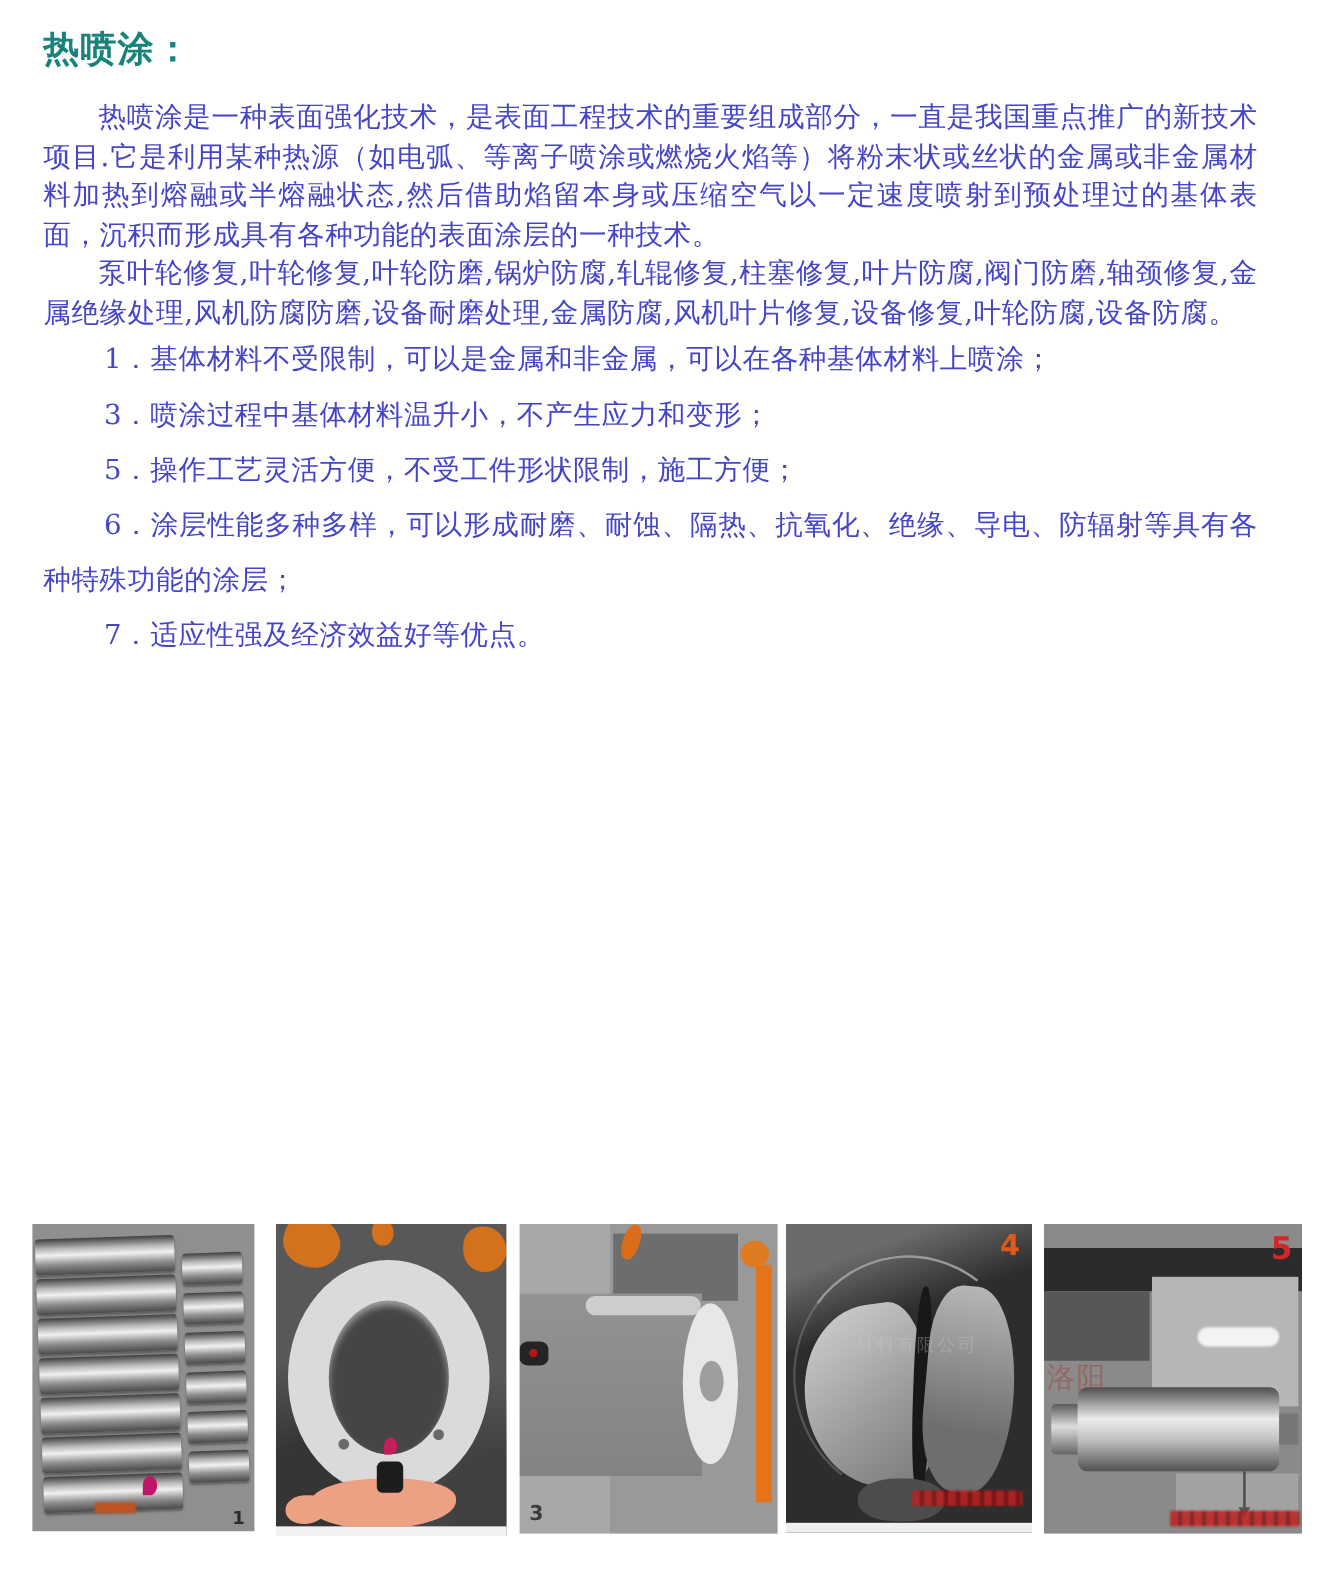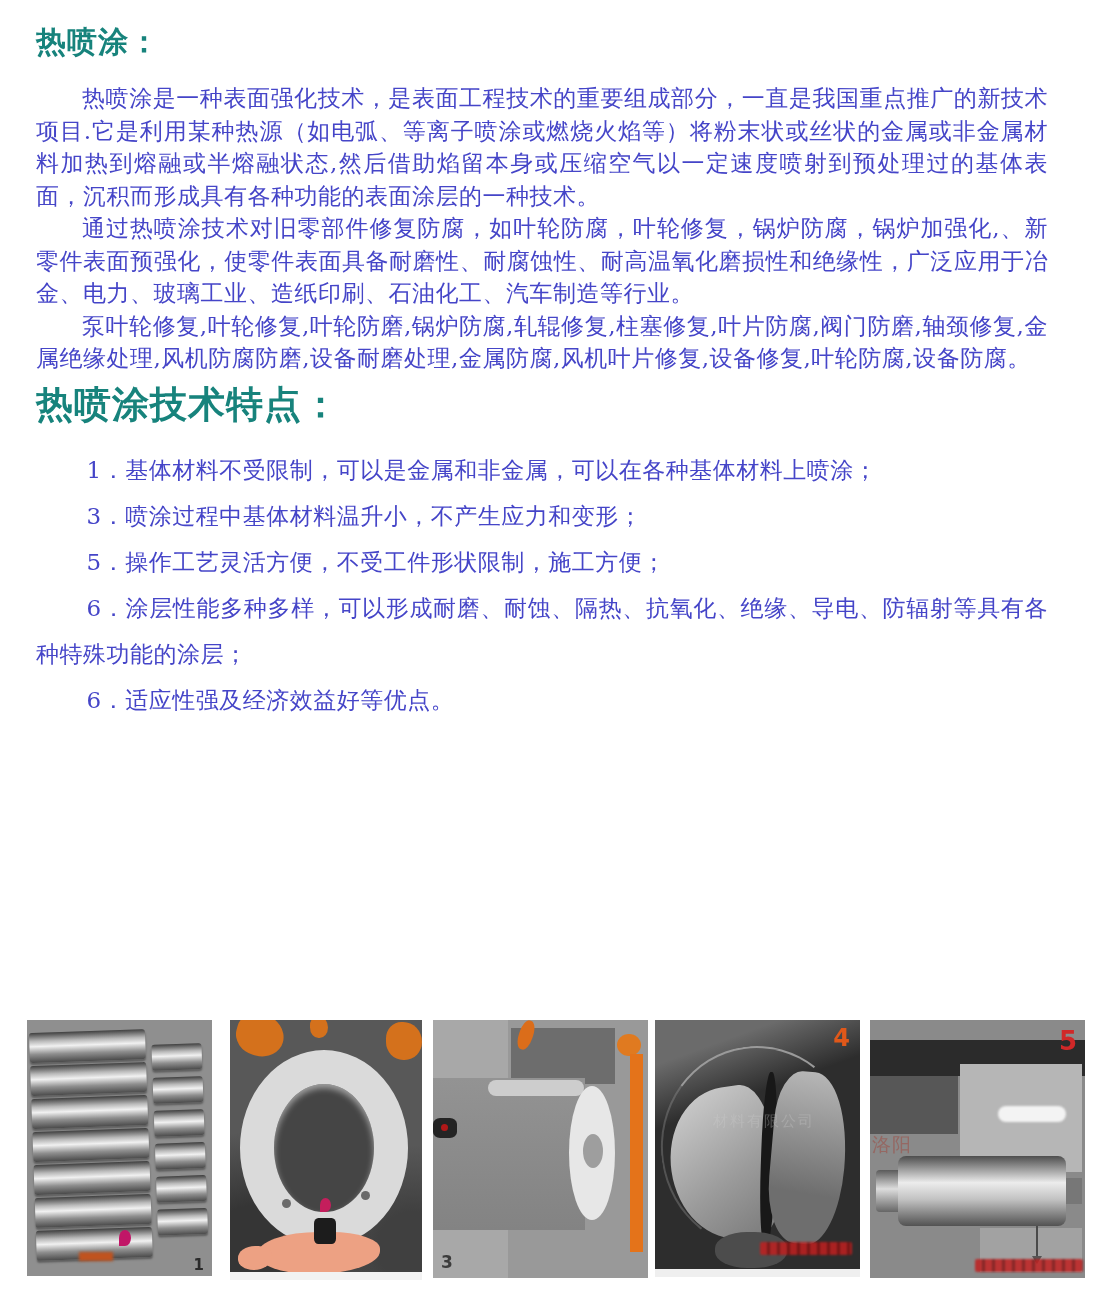--- a/index.html
+++ b/index.html
@@ -117,44 +117,42 @@
   .p5-leftdark { position:absolute; left:0; top:56px; width:88px; height:58px; background:#575757; }
   .p5-block { position:absolute; left:90px; top:44px; width:122px; height:108px; background:#b6b6b6; }
   .p5-streak { position:absolute; left:128px; top:86px; width:68px; height:16px; background:#f3f3f3; border-radius:8px; filter:blur(1px); }
   .p5-cyl { position:absolute; left:28px; top:136px; width:168px; height:70px; background:linear-gradient(180deg,#4e4e4e 0,#ececec 38%,#c2c2c2 62%,#525252 100%); border-radius:8px; }
   .p5-taper { position:absolute; left:6px; top:150px; width:26px; height:42px; background:linear-gradient(180deg,#5a5a5a,#ddd 45%,#666); border-radius:4px; }
   .p5-tip { position:absolute; left:196px; top:158px; width:16px; height:26px; background:#777; }
   .p5-lowblock { position:absolute; left:110px; top:208px; width:102px; height:44px; background:#a2a2a2; }
   .p5-cord { position:absolute; left:166px; top:206px; width:2px; height:32px; background:#4a4a4a; }
   .p5-cord::after { content:""; position:absolute; left:-4px; top:30px; border-left:5px solid transparent; border-right:5px solid transparent; border-top:8px solid #555; }
   .b5 { right:8px; top:6px; font-size:26px; color:#d02828; }
-  .wm5f { left:2px; top:112px; color:rgba(160,70,60,.5); font-size:19px; letter-spacing:1px; }
+  .wm5f { left:2px; top:112px; color:rgba(160,70,60,.5); font-size:24px; letter-spacing:1px; }
   .wm5r { right:2px; bottom:6px; width:108px; }
 </style>
 </head>
 <body>
 
 <div class="page">
 
   <h1 class="h1">热喷涂：</h1>
 
   <div class="body-text">
     <p>热喷涂是一种表面强化技术，是表面工程技术的重要组成部分，一直是我国重点推广的新技术项目.它是利用某种热源（如电弧、等离子喷涂或燃烧火焰等）将粉末状或丝状的金属或非金属材料加热到熔融或半熔融状态,然后借助焰留本身或压缩空气以一定速度喷射到预处理过的基体表面，沉积而形成具有各种功能的表面涂层的一种技术。</p>
-    <p>通过热喷涂技术对旧零部件修复防腐，如叶轮防腐，叶轮修复，锅炉防腐，锅炉加强化,、新零件表面预强化，使零件表面具备耐磨性、耐腐蚀性、耐高温氧化磨损性和绝缘性，广泛应用于冶金、电力、玻璃工业、造纸印刷、石油化工、汽车制造等行业。</p>
     <p>泵叶轮修复,叶轮修复,叶轮防磨,锅炉防腐,轧辊修复,柱塞修复,叶片防腐,阀门防磨,轴颈修复,金属绝缘处理,风机防腐防磨,设备耐磨处理,金属防腐,风机叶片修复,设备修复,叶轮防腐,设备防腐。</p>
   </div>
 
-  <h2 class="h2">热喷涂技术特点：</h2>
 
   <div class="feature-list">
     <p>1．基体材料不受限制，可以是金属和非金属，可以在各种基体材料上喷涂；</p>
     <p>3．喷涂过程中基体材料温升小，不产生应力和变形；</p>
     <p>5．操作工艺灵活方便，不受工件形状限制，施工方便；</p>
     <p>6．涂层性能多种多样，可以形成耐磨、耐蚀、隔热、抗氧化、绝缘、导电、防辐射等具有各种特殊功能的涂层；</p>
-    <p>6．适应性强及经济效益好等优点。</p>
+    <p>7．适应性强及经济效益好等优点。</p>
   </div>
 
   <div class="gallery">
 
     <div class="photo photo1">
       <div class="shaft-group">
         <div class="shaft sL" style="top:10px"></div>
         <div class="shaft sL" style="top:43px"></div>
         <div class="shaft sL" style="top:76px"></div>
         <div class="shaft sL" style="top:109px"></div>

